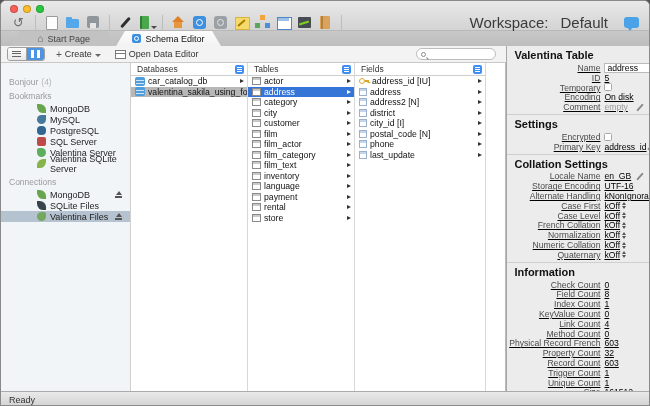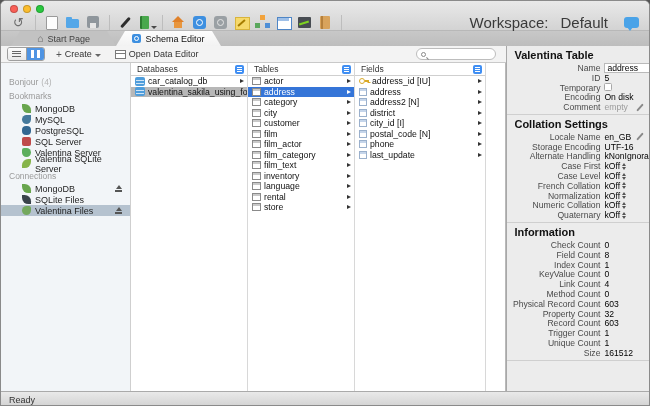--- a/index.html
+++ b/index.html
@@ -74,21 +74,21 @@
   .ode-ic::after { content:""; position:absolute; top:2px; left:0; width:100%; height:1px; background:#7a7a7a; }
   .searchbox { margin-left:auto; margin-right:4px; width:80px; height:12px; border:1px solid #bdbdbd; border-radius:7px; background:#fff; display:flex; align-items:center; padding-left:4px; }
   .mag { width:5px; height:5px; border:1px solid #8a8a8a; border-radius:50%; position:relative; }
   .mag::after { content:""; position:absolute; width:3px; height:1px; background:#8a8a8a; transform:rotate(45deg); left:4px; top:5px; }
   .search-input { border:none; outline:none; background:transparent; width:60px; height:10px; font-size:8px; }
 
   .browser { flex:1; display:flex; background:#fff; }
   .sidebar { width:130px; background:#f2f5f8; border-right:1px solid #cfcfcf; padding-top:12px; font-size:9px; overflow:hidden; }
   .side-section { color:#9a9a9a; font-size:8.5px; padding:2px 0 2px 8px; }
   .side-count { color:#b5b5b5; margin-left:3px; }
-  .side-item { display:flex; align-items:center; height:11px; padding-left:21px; color:#1e1e1e; position:relative; }
+  .side-item { display:flex; align-items:center; height:11px; padding-left:36px; color:#1e1e1e; position:relative; }
   .side-item.sel { background:#b5c2cf; }
   .side-ic { width:9px; height:9px; margin-right:4px; flex:none; }
   .ic-mongodb{background:#68a54d;border-radius:0 70% 0 70%;}
   .ic-mysql{background:#45799c;border-radius:50% 0 50% 50%;}
   .ic-postgresql{background:#336791;border-radius:45%;}
   .ic-sqlserver{background:#bf4a4a;border-radius:2px;}
   .ic-valentina-server{background:#5dae5d;border-radius:2px 50% 50% 50%;}
   .ic-valentina-sqlite{background:#86b44a;border-radius:70% 0 70% 0;}
   .ic-sqlite-files{background:#39434b;border-radius:0 70% 0 70%;}
   .ic-valentina-files{background:#74a85e;border-radius:50% 2px 50% 50%;}
@@ -116,21 +116,21 @@
   .ic-field { width:8px; height:8px; background:#fff; border:1px solid #9ab0cc; }
   .ic-field::after { content:""; position:absolute; left:0; top:0; width:6px; height:2px; background:#c5d5ea; }
   .ic-key { width:10px; height:8px; }
   .ic-key::before { content:""; position:absolute; left:0; top:1px; width:4px; height:4px; border:1.6px solid #d9a928; border-radius:50%; }
   .ic-key::after { content:""; position:absolute; left:6px; top:3px; width:4px; height:1.6px; background:#d9a928; box-shadow:2px 1.5px 0 -0.5px #d9a928; }
 
   
   .inspector { width:143px; background:#ececec; border-left:1px solid #a8a8a8; overflow:hidden; font-size:8.6px; }
   .psec { border-bottom:1px solid #cfcfcf; padding-bottom:2px; }
   .ptitle { font-weight:bold; font-size:11px; color:#111; padding:3px 0 2px 7px; }
-  .prow { display:flex; align-items:center; height:9.8px; padding-right:5px; }
+  .prow { display:flex; align-items:center; height:9.8px; padding-right:5px;text-decoration:underline; }
   .plabel { width:93px; text-align:right; color:#4a4a4a; margin-right:4px; flex:none; white-space:nowrap; }
   .pvalue { color:#000; white-space:nowrap; }
   .pvalue.muted { color:#9b9b9b; }
   .pinput { width:68px; height:10px; font-size:8.6px; border:1px solid #bababa; background:#fff; padding:0 2px; font-family:"Liberation Sans",sans-serif; }
   .pcheck { width:8px; height:8px; background:#fff; border:1px solid #a8a8a8; border-radius:1.5px; }
   .stepper { display:flex; flex-direction:column; margin-left:2px; gap:1px; }
   .stepper::before { content:""; border-left:2.6px solid transparent; border-right:2.6px solid transparent; border-bottom:3px solid #555; }
   .stepper::after { content:""; border-left:2.6px solid transparent; border-right:2.6px solid transparent; border-top:3px solid #555; }
   .pencil { margin-left:auto; width:9px; height:9px; position:relative; }
   .pencil::before { content:""; position:absolute; width:2px; height:9px; background:#8a8a8a; border-radius:1px; transform:rotate(42deg); left:4px; }
@@ -235,21 +235,21 @@
               </div>
               <div class="side-item">
                 <span class="side-ic ic-valentina-server"></span>
                 <span>Valentina Server</span>
               </div>
               <div class="side-item">
                 <span class="side-ic ic-valentina-sqlite"></span>
                 <span>Valentina SQLite Server</span>
               </div>
             </div>
-          <div class="side-section" style="">Connections</div>
+          <div class="side-section" style="margin-top:6px">Connections</div>
           <div id="connection-list">
               <div class="side-item">
                 <span class="side-ic ic-mongodb"></span>
                 <span>MongoDB</span>
                 <span class="eject"></span>
               </div>
               <div class="side-item">
                 <span class="side-ic ic-sqlite-files"></span>
                 <span>SQLite Files</span>
               </div>
@@ -335,20 +335,25 @@
                 <span>inventory</span>
                 <span class="arrow"></span>
               </div>
               <div class="row">
                 <span class="li-ic ic-table"></span>
                 <span>language</span>
                 <span class="arrow"></span>
               </div>
               <div class="row">
                 <span class="li-ic ic-table"></span>
+                <span>payment</span>
+                <span class="arrow"></span>
+              </div>
+              <div class="row">
+                <span class="li-ic ic-table"></span>
                 <span>rental</span>
                 <span class="arrow"></span>
               </div>
               <div class="row">
                 <span class="li-ic ic-table"></span>
                 <span>store</span>
                 <span class="arrow"></span>
               </div>
             </div>
         </div>
@@ -425,20 +430,32 @@
             <span class="plabel">Encoding</span>
             <span class="pvalue">On disk</span>
           </div>
           <div class="prow">
             <span class="plabel">Comment</span>
             <span class="pvalue muted">empty</span>
             <span class="pencil"></span>
           </div>
         </div>
         <div class="psec">
+          <div class="ptitle">Settings</div>
+          <div class="prow">
+            <span class="plabel">Encrypted</span>
+            <span class="pcheck"></span>
+          </div>
+          <div class="prow">
+            <span class="plabel">Primary Key</span>
+            <span class="pvalue">address_id</span>
+            <span class="pencil"></span>
+          </div>
+        </div>
+        <div class="psec">
           <div class="ptitle">Collation Settings</div>
           <div class="prow">
             <span class="plabel">Locale Name</span>
             <span class="pvalue">en_GB</span>
             <span class="pencil"></span>
           </div>
           <div class="prow">
             <span class="plabel">Storage Encoding</span>
             <span class="pvalue">UTF-16</span>
           </div>
@@ -497,21 +514,21 @@
           </div>
           <div class="prow">
             <span class="plabel">Link Count</span>
             <span class="pvalue">4</span>
           </div>
           <div class="prow">
             <span class="plabel">Method Count</span>
             <span class="pvalue">0</span>
           </div>
           <div class="prow">
-            <span class="plabel">Physical Record Count</span>
+            <span class="plabel">Physical Record French</span>
             <span class="pvalue">603</span>
           </div>
           <div class="prow">
             <span class="plabel">Property Count</span>
             <span class="pvalue">32</span>
           </div>
           <div class="prow">
             <span class="plabel">Record Count</span>
             <span class="pvalue">603</span>
           </div>

